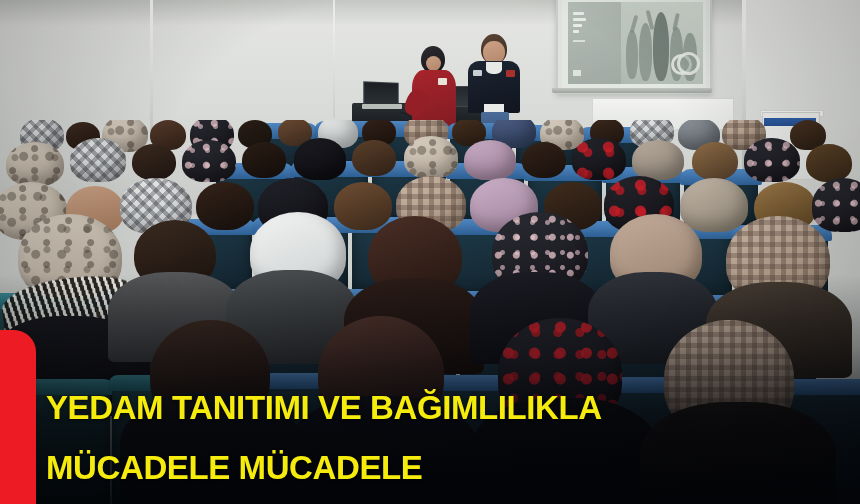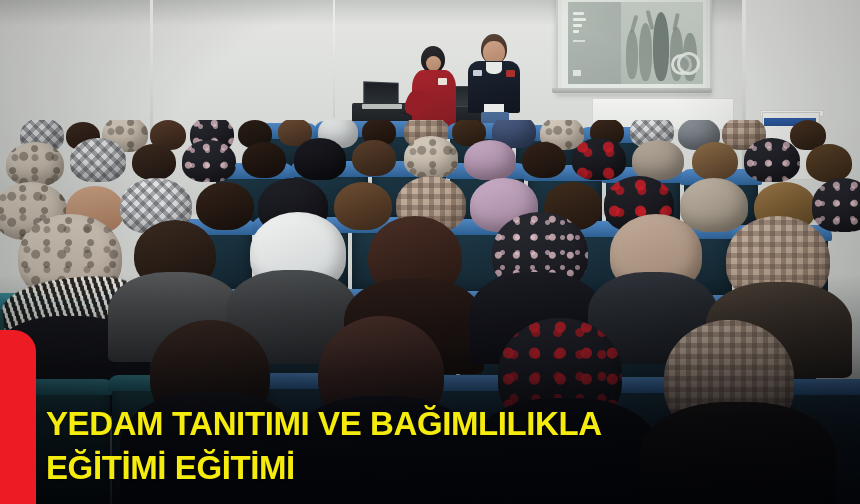--- a/index.html
+++ b/index.html
@@ -292,21 +292,21 @@
   }
 
   .redbar{
     position:absolute;left:0;bottom:0;width:36px;height:174px;
     background:#ed1c24;
     border-radius:0 22px 0 0;
   }
 
   .headline{
     position:absolute;left:46px;bottom:14px;right:16px;
-    display:flex;flex-direction:column;gap:0;
+    display:flex;flex-direction:column;gap:16px;
   }
   .headline .ln{
     font-family:"Liberation Sans","DejaVu Sans",sans-serif;
     font-weight:bold;
     font-size:33px;
     line-height:44px;
     letter-spacing:-0.4px;
     color:#f5ec0d;
     white-space:nowrap;
     text-shadow:0 1px 3px rgba(0,0,0,.55);
@@ -512,16 +512,16 @@
     </div>
 
     <div class="vignette"></div>
   </div>
 
   <div class="bottom-fade"></div>
   <div class="redbar"></div>
 
   <div class="headline">
     <div class="ln">YEDAM TANITIMI VE BAĞIMLILIKLA</div>
-    <div class="ln">EĞİTİMİ EĞİTİMİ</div>
+    <div class="ln">MÜCADELE MÜCADELE</div>
   </div>
 
 </div>
 
 </body></html>

